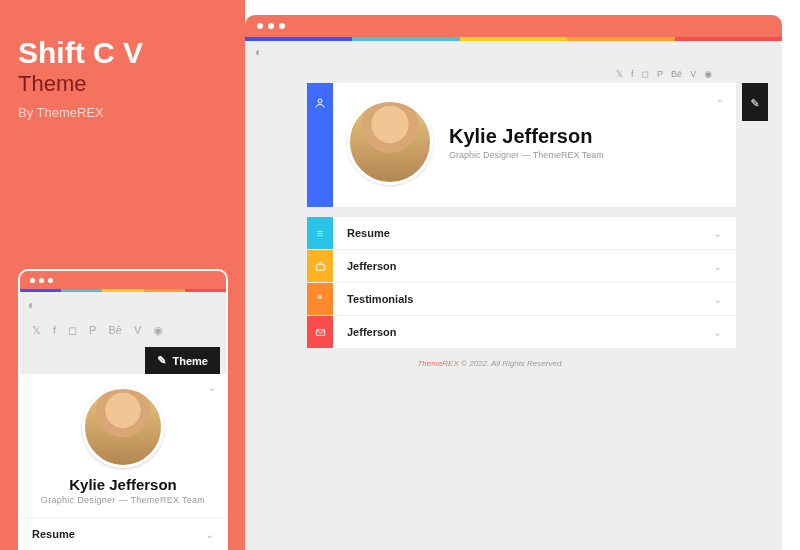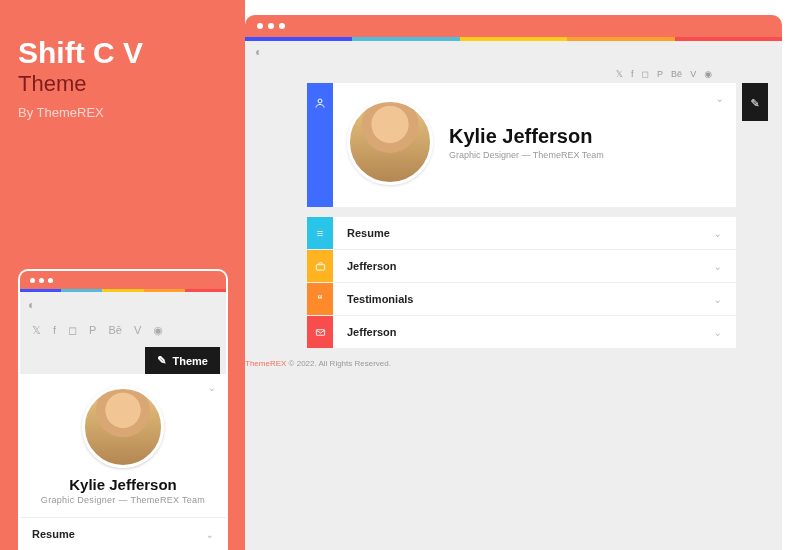--- a/index.html
+++ b/index.html
@@ -61,21 +61,21 @@
 .name-block .role { font-size:9px; color:#999; margin-top:2px; }
 .header-body .chev-corner { position:absolute; top:10px; right:12px; color:#bbb; font-size:10px; }
 .edit-btn { width:26px; background:#1a1a1a; display:flex; align-items:flex-start; justify-content:center; padding-top:14px; color:#fff; font-size:11px; position:absolute; right:-32px; top:0; height:38px; }
 
 .accordion { margin-top:10px; }
 .arow { display:flex; margin-bottom:1px; }
 .arow .tab { width:26px; display:flex; align-items:center; justify-content:center; color:#fff; font-size:11px; }
 .arow .body { flex:1; background:#fff; display:flex; align-items:center; justify-content:space-between; padding:10px 14px; font-size:11px; font-weight:700; color:#222; }
 .arow .body .chev { color:#bbb; font-size:10px; font-weight:400; }
 
-.footer-line { text-align:left; font-size:8px; color:#999; padding: 10px 46px 0 0; }
+.footer-line { text-align:center; font-size:8px; color:#999; padding: 10px 46px 0 0; font-style: italic; }
 .footer-line .brand { color:#f5725f; }
 
 svg { display:block; }
 </style>
 </head>
 <body>
 
 <div class="page">
 
   <div class="left-panel">

